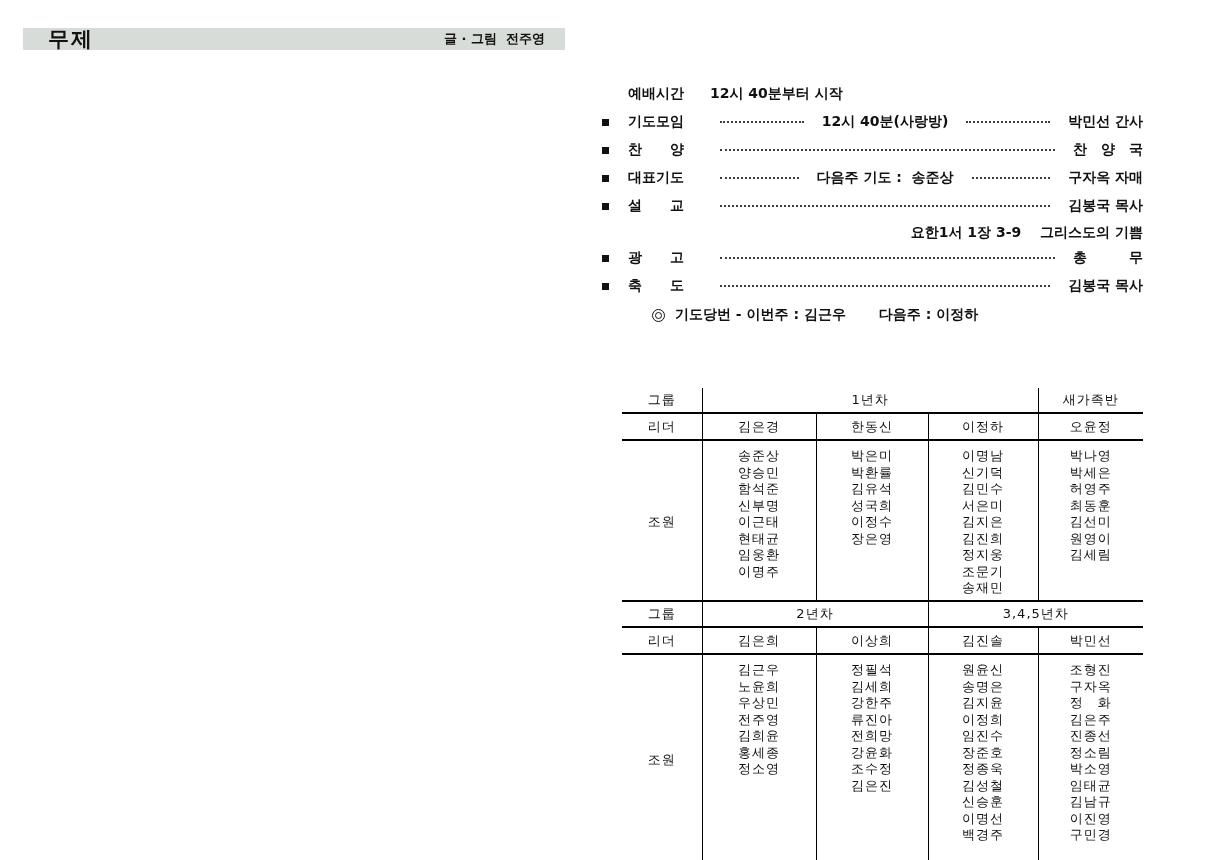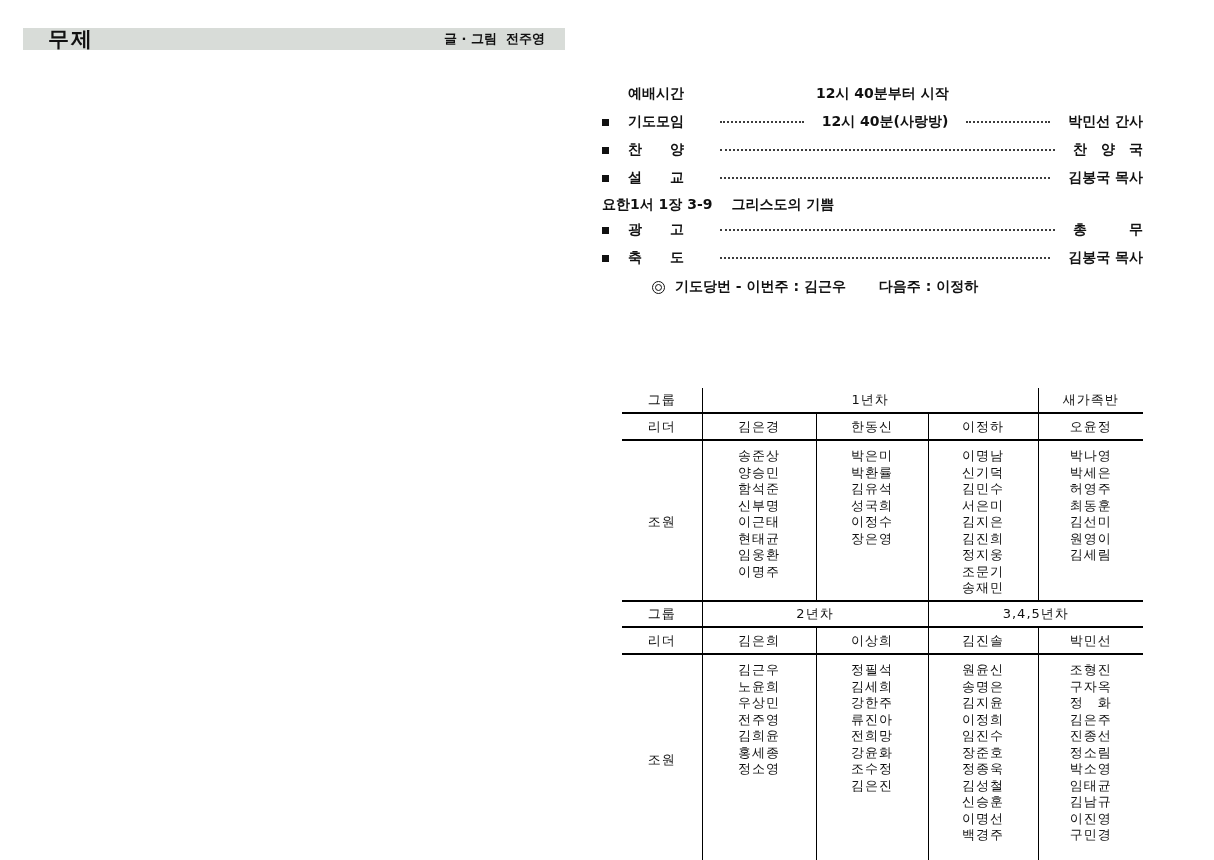--- a/index.html
+++ b/index.html
@@ -16,22 +16,22 @@
 
   
   .svc{position:absolute;left:602px;top:80px;width:541px;font-size:14px;font-weight:bold;}
   .svc-line{display:flex;align-items:center;height:28px;gap:8px;}
   .bullet{width:7px;height:7px;background:#111;flex:0 0 auto;margin-right:11px;}
   .bullet.hidden{visibility:hidden;}
   .svc-label{flex:0 0 auto;min-width:74px;white-space:pre-wrap;}
   .leader{flex:1 1 auto;height:0;border-bottom:2px dotted #3c3c3c;margin:0 10px;}
   .svc-mid{white-space:pre-wrap;flex:0 0 auto;}
   .svc-right{white-space:pre-wrap;flex:0 0 auto;text-align:right;}
-  .svc-time-val{margin-left:106px;white-space:pre-wrap;}
-  .svc-note{height:24px;line-height:24px;text-align:left;white-space:pre-wrap;}
+  .svc-time-val{white-space:pre-wrap;}
+  .svc-note{height:24px;line-height:24px;text-align:right;white-space:pre-wrap;}
   .duty{height:26px;display:flex;align-items:center;padding-left:50px;margin-top:2px;}
   .double-circle-icon{width:13px;height:13px;border:1.5px solid #111;border-radius:50%;
       position:relative;flex:0 0 auto;box-sizing:border-box;}
   .double-circle-icon::after{content:"";position:absolute;left:2px;top:2px;right:2px;bottom:2px;
       border:1.5px solid #111;border-radius:50%;}
   .duty-text{margin-left:10px;white-space:pre-wrap;}
 
   
   .grp-table{position:absolute;left:622px;top:388px;width:521px;border-collapse:collapse;
       table-layout:fixed;font-size:13px;}
@@ -72,20 +72,28 @@
       <span class="svc-right">박민선 간사</span>
     </div>
 
     <div class="svc-line">
       <span class="bullet"></span>
       <span class="svc-label">찬　　양</span>
       <span class="leader"></span>
       <span class="svc-right">찬　양　국</span>
     </div>
 
+    <div class="svc-line">
+      <span class="bullet"></span>
+      <span class="svc-label">대표기도</span>
+      <span class="leader"></span>
+      <span class="svc-mid">다음주 기도 :  송준상</span>
+      <span class="leader"></span>
+      <span class="svc-right">구자옥 자매</span>
+    </div>
 
     <div class="svc-line">
       <span class="bullet"></span>
       <span class="svc-label">설　　교</span>
       <span class="leader"></span>
       <span class="svc-right">김봉국 목사</span>
     </div>
 
     <div class="svc-note">요한1서 1장 3-9　 그리스도의 기쁨</div>
 

